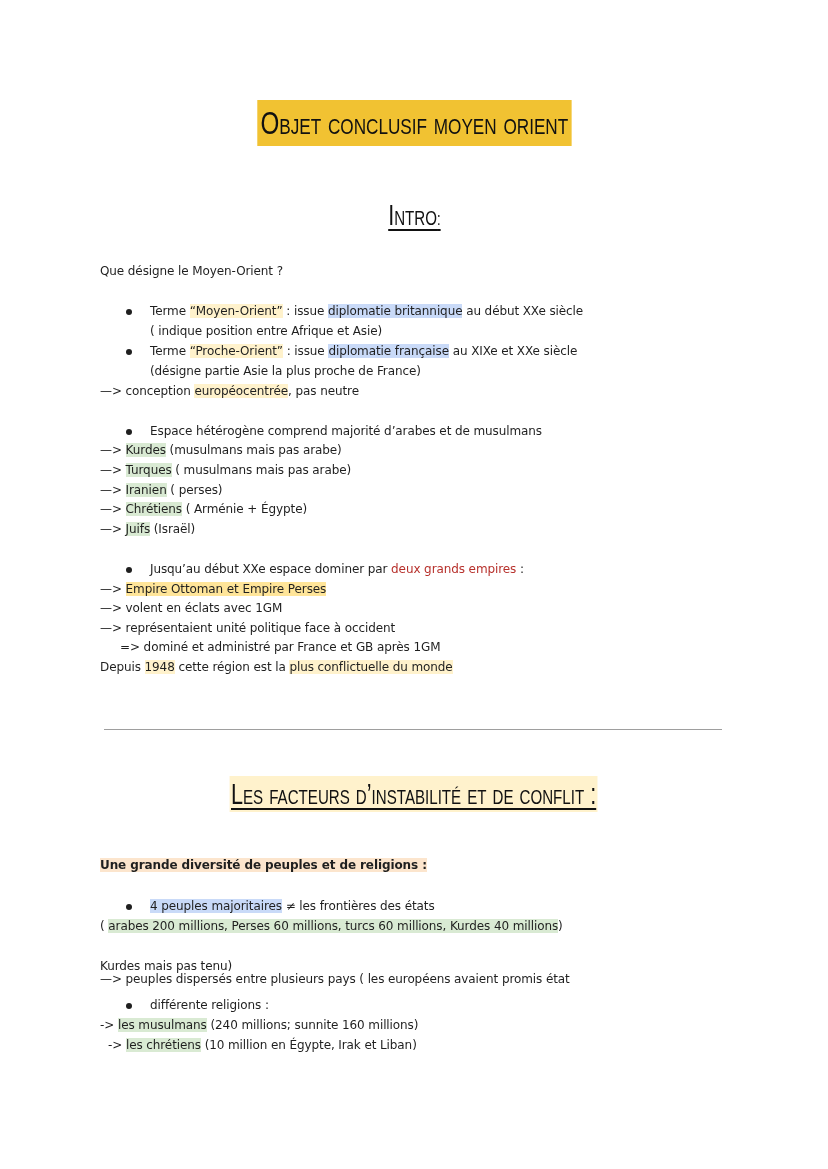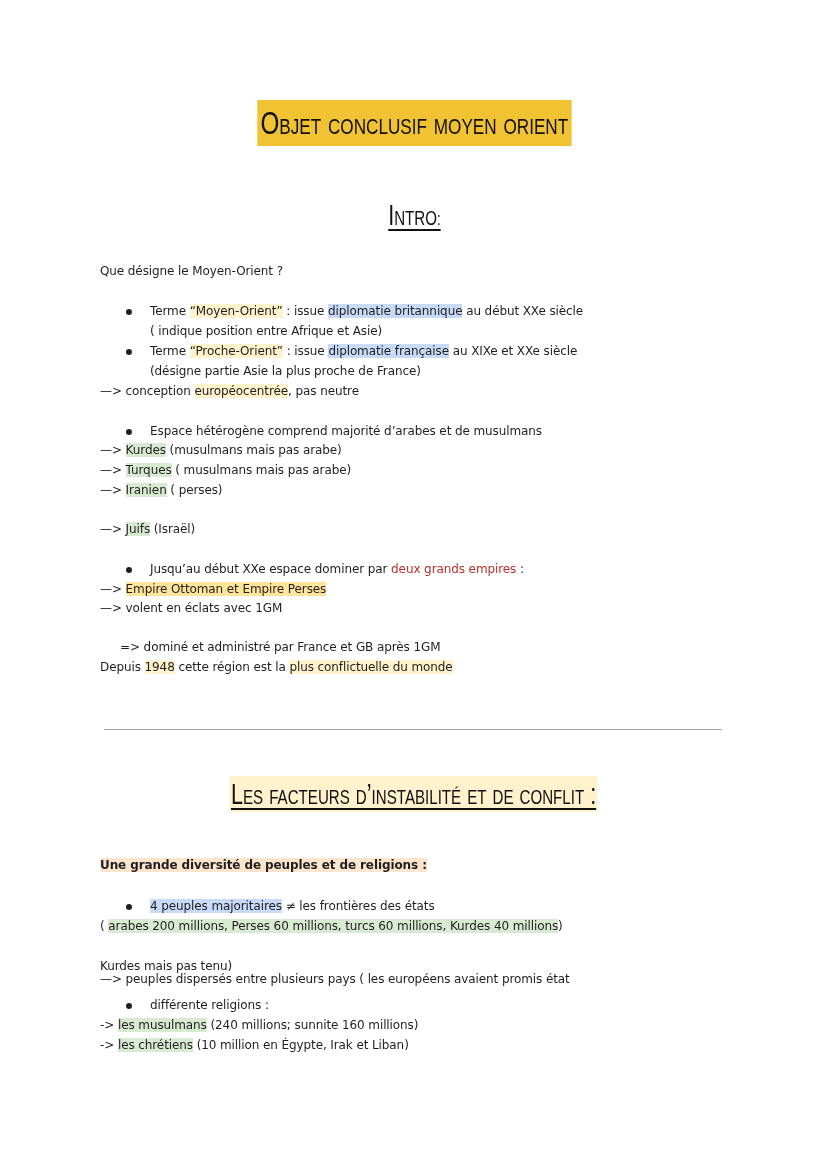--- a/index.html
+++ b/index.html
@@ -52,42 +52,44 @@
   <div class="line ind" style="top:362px;">(désigne partie Asie la plus proche de France)</div>
 
   <div class="line" style="top:382px;"><span>—&gt; conception </span><span class="hl-y">européocentrée</span><span>, pas neutre</span></div>
 
   <div class="bullet-dot" style="top:429px;"></div>
   <div class="line ind" style="top:422px;">Espace hétérogène comprend majorité d’arabes et de musulmans</div>
 
   <div class="line" style="top:461px;"><span>—&gt; </span><span class="hl-g">Turques</span><span> ( musulmans mais pas arabe)</span></div>
   <div class="line" style="top:441px;"><span>—&gt; </span><span class="hl-g">Kurdes</span><span> (musulmans mais pas arabe)</span></div>
   <div class="line" style="top:481px;"><span>—&gt; </span><span class="hl-g">Iranien</span><span> ( perses)</span></div>
+  <div class="line" style="top:500px;"><span>—&gt; </span><span class="hl-g">Chrétiens</span><span> ( Arménie + Égypte)</span></div>
   <div class="line" style="top:520px;"><span>—&gt; </span><span class="hl-g">Juifs</span><span> (Israël)</span></div>
 
   <div class="bullet-dot" style="top:567px;"></div>
   <div class="line ind" style="top:560px;"><span>Jusqu’au début XXe espace dominer par </span><span class="red">deux grands empires</span><span> :</span></div>
 
   <div class="line" style="top:580px;"><span>—&gt; </span><span class="hl-y" style="background:#ffe599;">Empire Ottoman et Empire Perses</span></div>
   <div class="line" style="top:599px;">—&gt; volent en éclats avec 1GM</div>
+  <div class="line" style="top:619px;">—&gt; représentaient unité politique face à occident</div>
   <div class="line" style="top:638px; left:120px;">=&gt; dominé et administré par France et GB après 1GM</div>
   <div class="line" style="top:658px;"><span>Depuis </span><span class="hl-y">1948</span><span> cette région est la </span><span class="hl-y">plus conflictuelle du monde</span></div>
 
   <div class="hr"></div>
 
   <div class="h2-wrap" style="top:776px;">
     <span class="h2 facteurs">Les facteurs d’instabilité et de conflit :</span>
   </div>
 
   <div class="line bold" style="top:856px;"><span class="hl-o">Une grande diversité de peuples et de religions :</span></div>
 
   <div class="bullet-dot" style="top:904px;"></div>
   <div class="line ind" style="top:897px;"><span class="hl-b">4 peuples majoritaires</span><span> ≠ les frontières des états</span></div>
   <div class="line" style="top:917px;"><span>( </span><span class="hl-g">arabes 200 millions, Perses 60 millions, turcs 60 millions, Kurdes 40 millions</span><span>)</span></div>
   <div class="line" style="top:937px;margin-top:33px;">—&gt; peuples dispersés entre plusieurs pays ( les européens avaient promis état</div>
   <div class="line" style="top:957px;">Kurdes mais pas tenu)</div>
 
   <div class="bullet-dot" style="top:1003px;"></div>
   <div class="line ind" style="top:996px;">différente religions :</div>
   <div class="line" style="top:1016px;"><span>-&gt; </span><span class="hl-g">les musulmans</span><span> (240 millions; sunnite 160 millions)</span></div>
-  <div class="line" style="top:1036px;"><span>-&gt; </span><span class="hl-g">les chrétiens</span><span> (10 million en Égypte, Irak et Liban)</span></div>
+  <div class="line" style="top:1036px;margin-left:8px;"><span>-&gt; </span><span class="hl-g">les chrétiens</span><span> (10 million en Égypte, Irak et Liban)</span></div>
 
 </div>
 
 </body></html>

